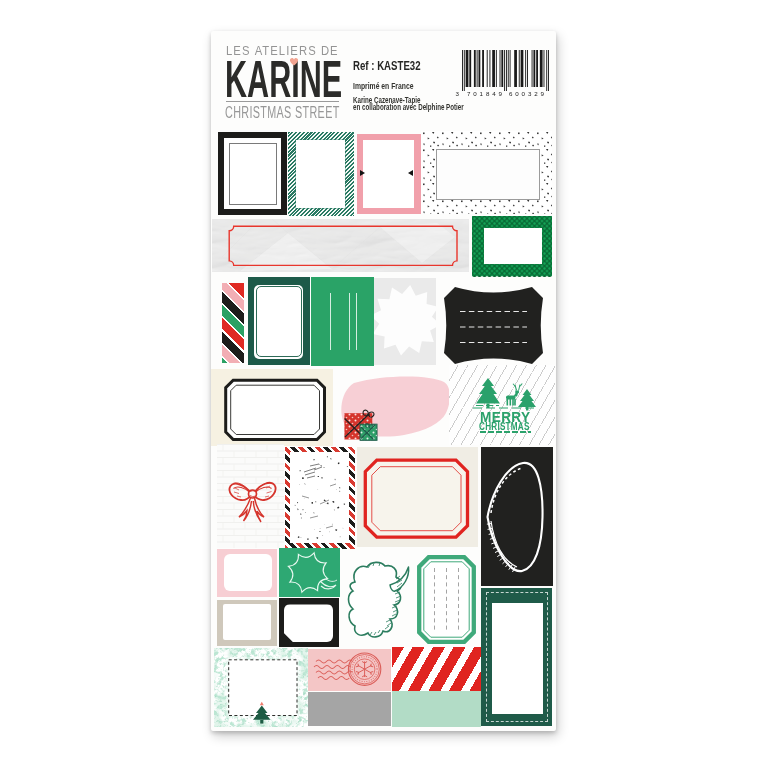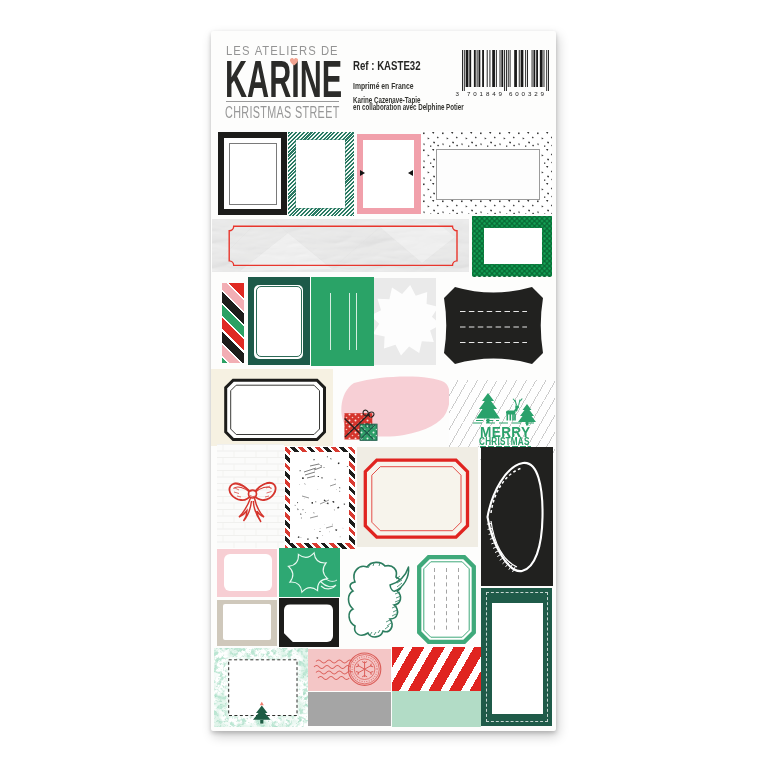--- a/index.html
+++ b/index.html
@@ -193,21 +193,21 @@
   <rect x="18.1" y="23.2" width="16.9" height="16.1" fill="#2f9e68" stroke="#1d5a49" stroke-width="1"></rect>
   <rect x="18.1" y="23.2" width="16.9" height="16.1" fill="url(#giftdots)"></rect>
   <g stroke="#1d5a49" fill="none">
     <path d="M19,37.5 L33,24" stroke-width="1.2"></path>
     <path d="M19,26 L31.5,38.5" stroke-width="1.2"></path>
     <path d="M24,26 c-2,-3 1.5,-5 3,-2 c0.8,1.6 -1,3 -3,2 z" stroke-width="0.9"></path>
     <path d="M27.5,24.5 c3,-2 5,1 2,3 c-1.6,0.9 -3,-1 -2,-3 z" stroke-width="0.9"></path>
   </g>
 </svg>
 
-<div class="ab" id="merry" style="left:238.2px;top:349px;width:105.8px;height:80.2px;background:repeating-linear-gradient(120deg,#fefefe 0 7.6px,#cbcbcb 7.6px 8.45px);">
+<div class="ab" id="merry" style="left:238.2px;top:334px;width:105.8px;height:80.2px;background:repeating-linear-gradient(120deg,#fefefe 0 7.6px,#cbcbcb 7.6px 8.45px);">
 <svg width="106" height="81" style="position:absolute;left:0;top:0;">
  <g fill="#2aa16b">
   <path d="M39,13 L45,21 L42,21 L48,29 L44.5,29 L51,38.5 L27,38.5 L33.5,29 L30,29 L36,21 L33,21 Z"></path>
   <rect x="37.5" y="38.5" width="3" height="4.5"></rect>
   <path d="M78,24 L82.5,30 L80.5,30 L85,36 L82.5,36 L87,42 L69,42 L73.5,36 L71,36 L75.5,30 L73.5,30 Z"></path>
   <rect x="77" y="42" width="2.4" height="3.5"></rect>
   <rect x="57" y="30.5" width="9.5" height="4" rx="1.8"></rect>
   <rect x="57.5" y="34" width="1.6" height="6.5"></rect>
   <rect x="60.5" y="34" width="1.6" height="6.5"></rect>
   <rect x="63.2" y="34" width="1.6" height="6.5"></rect>

